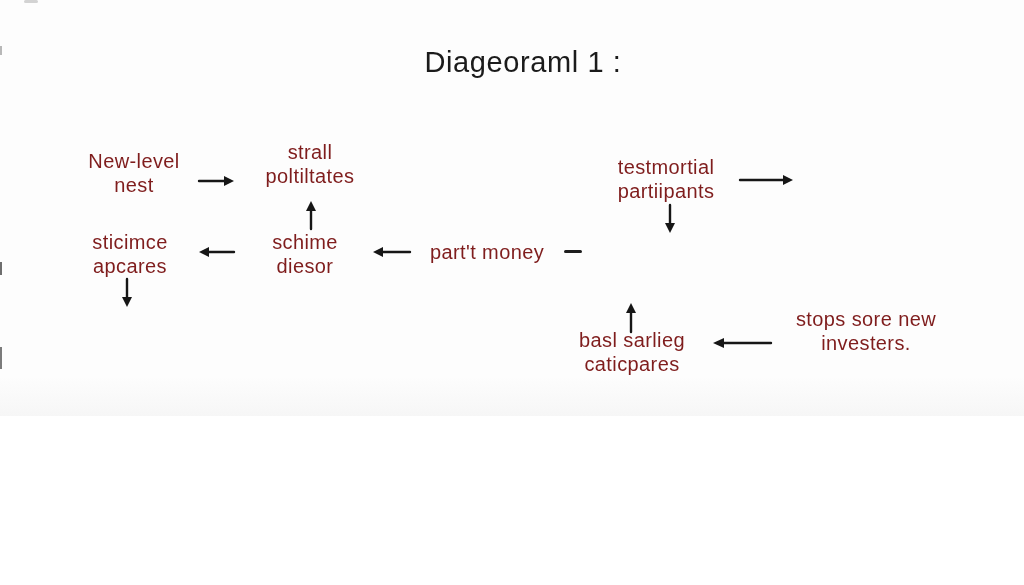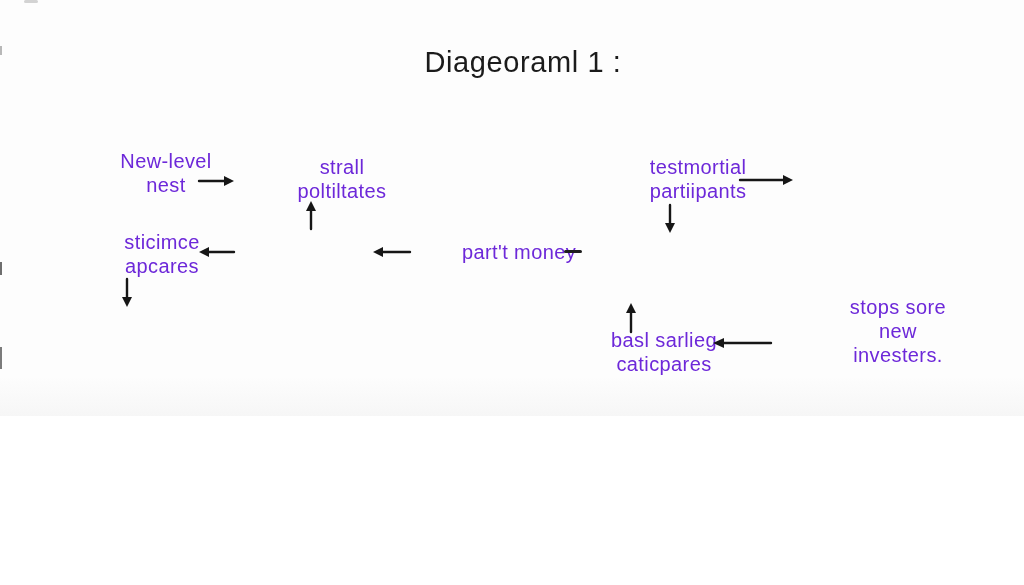--- a/index.html
+++ b/index.html
@@ -14,21 +14,21 @@
     pointer-events:none;
   }
   .title {
     position:absolute; top:46px; left:523px; transform:translateX(-50%);
     font-size:29px; line-height:32px; color:#1b1b1b; letter-spacing:0.6px;
     white-space:nowrap;
   }
   .node {
     position:absolute; transform:translate(-50%,-50%);
     text-align:center; font-size:20px; line-height:24px;
-    color:#6d28d9; letter-spacing:0.4px; white-space:pre-line;margin-left:32px;
+    color:#7f1d1d; letter-spacing:0.4px; white-space:pre-line;
   }
   .arrow { position:absolute; }
   .arrow svg line { stroke:#161616; stroke-width:2.4; stroke-linecap:round; }
   .arrow svg polygon { fill:#161616; }
   .dash {
     position:absolute; left:564px; top:250px; width:18px; height:3px;
     background:#1e1e1e; border-radius:2px;
   }
   .band1 {
     position:absolute; left:56px; top:454px; width:952px; height:38px; border-radius:3px;
@@ -56,24 +56,26 @@
 </style>
 </head>
 <body>
 
 <div class="stage">
 
   <div class="title">Diageoraml 1 :</div>
 
   <div class="node" style="left:134px; top:173px">New-level
 nest</div>
-  <div class="node" style="left:310px; top:179px">strall
+  <div class="node" style="left:310px; top:164px">strall
 poltiltates</div>
   <div class="node" style="left:130px; top:254px">sticimce
 apcares</div>
+  <div class="node" style="left:305px; top:254px">schime
+diesor</div>
   <div class="node" style="left:487px; top:252px">part't money</div>
   <div class="node" style="left:666px; top:179px">testmortial
 partiipants</div>
   <div class="node" style="left:632px; top:352px">basl sarlieg
 caticpares</div>
   <div class="node" style="left:866px; top:331px">stops sore new
 investers.</div>
 
   <div class="arrow" style="left:197px; top:174px">
     <svg width="38" height="14">

